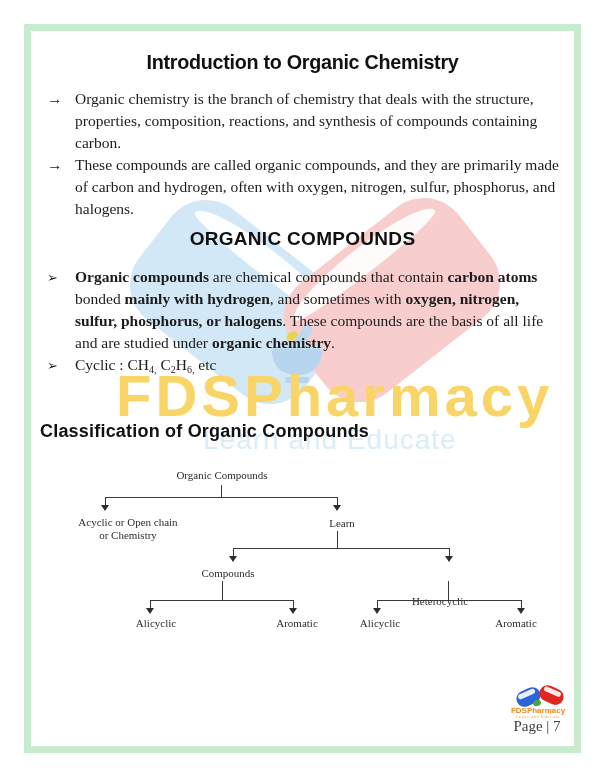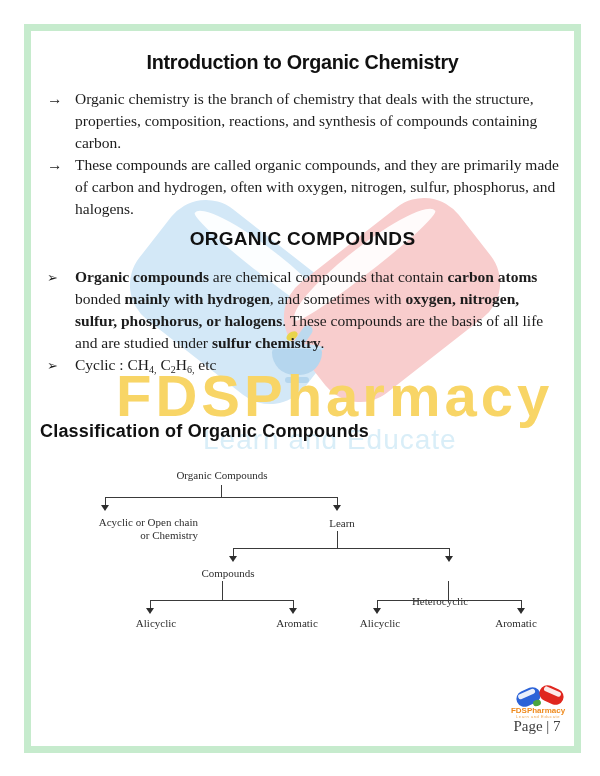--- a/index.html
+++ b/index.html
@@ -47,21 +47,21 @@
   .oc-list{top:266px;}
   .li{position:relative;padding-left:28px;font-size:15.5px;line-height:22px;color:#1c1c1c;}
   .li .marker{position:absolute;left:0;top:0;}
   .oc-list .marker{font-size:13px;top:1px;font-family:"DejaVu Sans",sans-serif;}
   .li b{font-weight:700;}
   .example sub{font-size:10px;vertical-align:baseline;position:relative;top:3px;}
 
   
   .tree{position:absolute;inset:0;z-index:2;font-size:11px;color:#2d2d2d;}
   .tlabel{position:absolute;text-align:center;line-height:13px;}
-  .tlabel.left-align{text-align:right;font-family:Liberation Serif, serif;}
+  .tlabel.left-align{text-align:center;font-family:Liberation Serif, serif;}
   .hline{position:absolute;height:1px;background:#3a3a3a;}
   .vline{position:absolute;width:1px;background:#3a3a3a;}
   .ahead{position:absolute;width:0;height:0;border-left:4px solid transparent;
          border-right:4px solid transparent;border-top:6px solid #2d2d2d;}
 
   
   .footer{position:absolute;inset:0;z-index:2;}
   .pill{position:absolute;width:25px;height:16px;border-radius:8px;}
   .pill-blue{left:516px;top:689px;background:#2c63d8;transform:rotate(-24deg);}
   .pill-red{left:539px;top:687px;background:#e0261e;transform:rotate(24deg);}
@@ -108,21 +108,21 @@
       <span class="marker">→</span>
       <span>These compounds are called organic compounds, and they are primarily made of carbon and hydrogen, often with oxygen, nitrogen, sulfur, phosphorus, and halogens.</span>
     </div>
   </div>
 
   <h2 class="oc-heading">ORGANIC COMPOUNDS</h2>
 
   <div class="doc-list oc-list">
     <div class="li">
       <span class="marker">➢</span>
-      <span><b>Organic compounds</b><span> are chemical compounds that contain </span><b>carbon atoms</b><span> bonded </span><b>mainly with hydrogen</b><span>, and sometimes with </span><b>oxygen, nitrogen, sulfur, phosphorus, or halogens</b><span>. These compounds are the basis of all life and are studied under </span><b>sulfur chemistry</b><span>.</span></span>
+      <span><b>Organic compounds</b><span> are chemical compounds that contain </span><b>carbon atoms</b><span> bonded </span><b>mainly with hydrogen</b><span>, and sometimes with </span><b>oxygen, nitrogen, sulfur, phosphorus, or halogens</b><span>. These compounds are the basis of all life and are studied under </span><b>organic chemistry</b><span>.</span></span>
     </div>
     <div class="li example">
       <span class="marker">➢</span>
       <span><span>Cyclic : CH</span><sub>4,</sub><span> C</span><sub>2</sub><span>H</span><sub>6,</sub><span> etc</span></span>
     </div>
   </div>
 
   <h2 class="class-heading">Classification of Organic Compounds</h2>
 
   <div class="tree">

